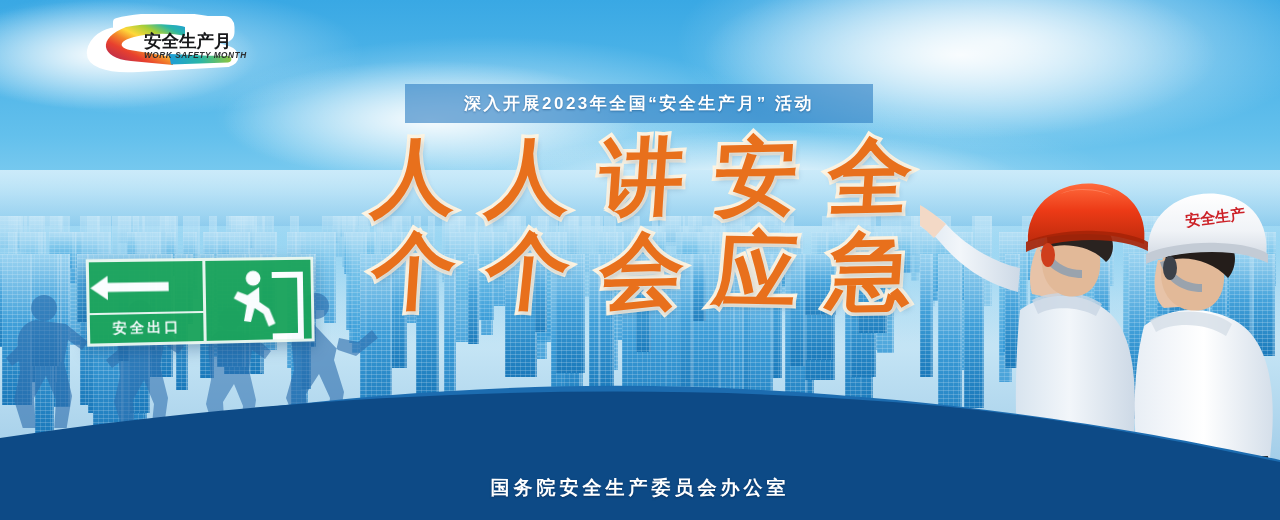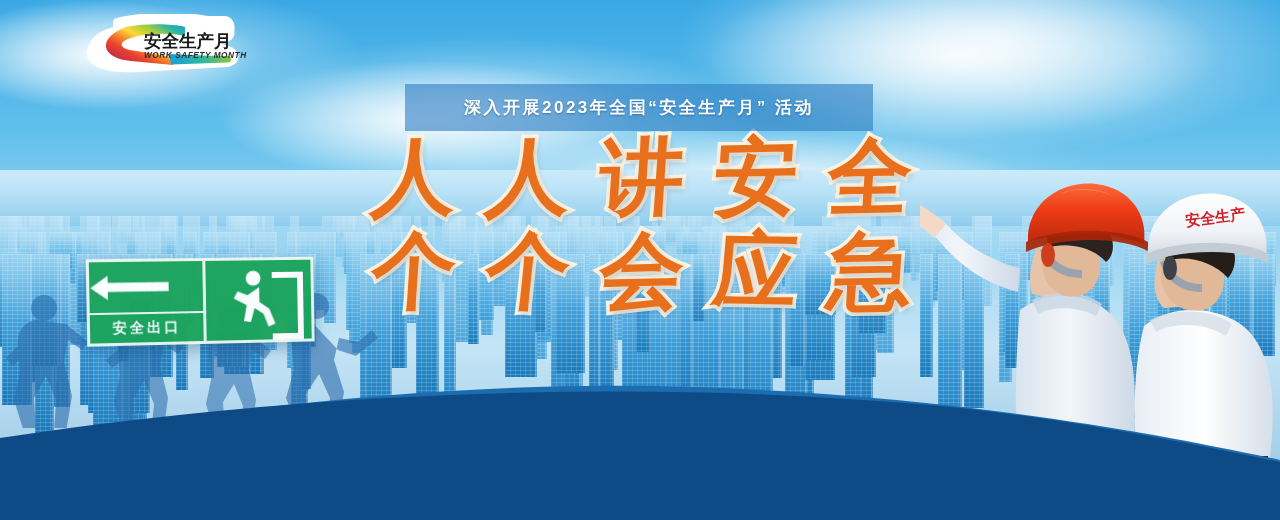--- a/index.html
+++ b/index.html
@@ -87,21 +87,21 @@
     height: 66px;
     z-index: 40;
   }
 
   
   .subtitle-bar {
     position: absolute;
     left: 405px;
     top: 84px;
     width: 468px;
-    height: 47px;
+    height: 39px;
     background: rgba(48,128,196,0.62);
     display: flex;
     align-items: center;
     justify-content: center;
     z-index: 35;
   }
   .subtitle-bar span {
     color: #ffffff;
     font-size: 17px;
     font-weight: bold;
@@ -784,15 +784,16 @@
   </svg>
 
   <svg class="band-light" viewBox="0 0 1280 140" preserveAspectRatio="none" aria-hidden="true">
     <path d="M0 70 C 260 18, 520 -4, 760 10 C 980 22, 1150 52, 1280 80 L 1280 140 L 0 140 Z" fill="#1c6cb0"></path>
   </svg>
   <svg class="band-dark" viewBox="0 0 1280 130" preserveAspectRatio="none" aria-hidden="true">
     <path d="M0 48 C 300 2, 640 -12, 940 16 C 1080 30, 1190 54, 1280 72 L 1280 130 L 0 130 Z" fill="#0d4a86"></path>
   </svg>
 
   <div class="footer-text">
+    <div>国务院安全生产委员会办公室</div>
   </div>
 
 </div>
 
 </body></html>

